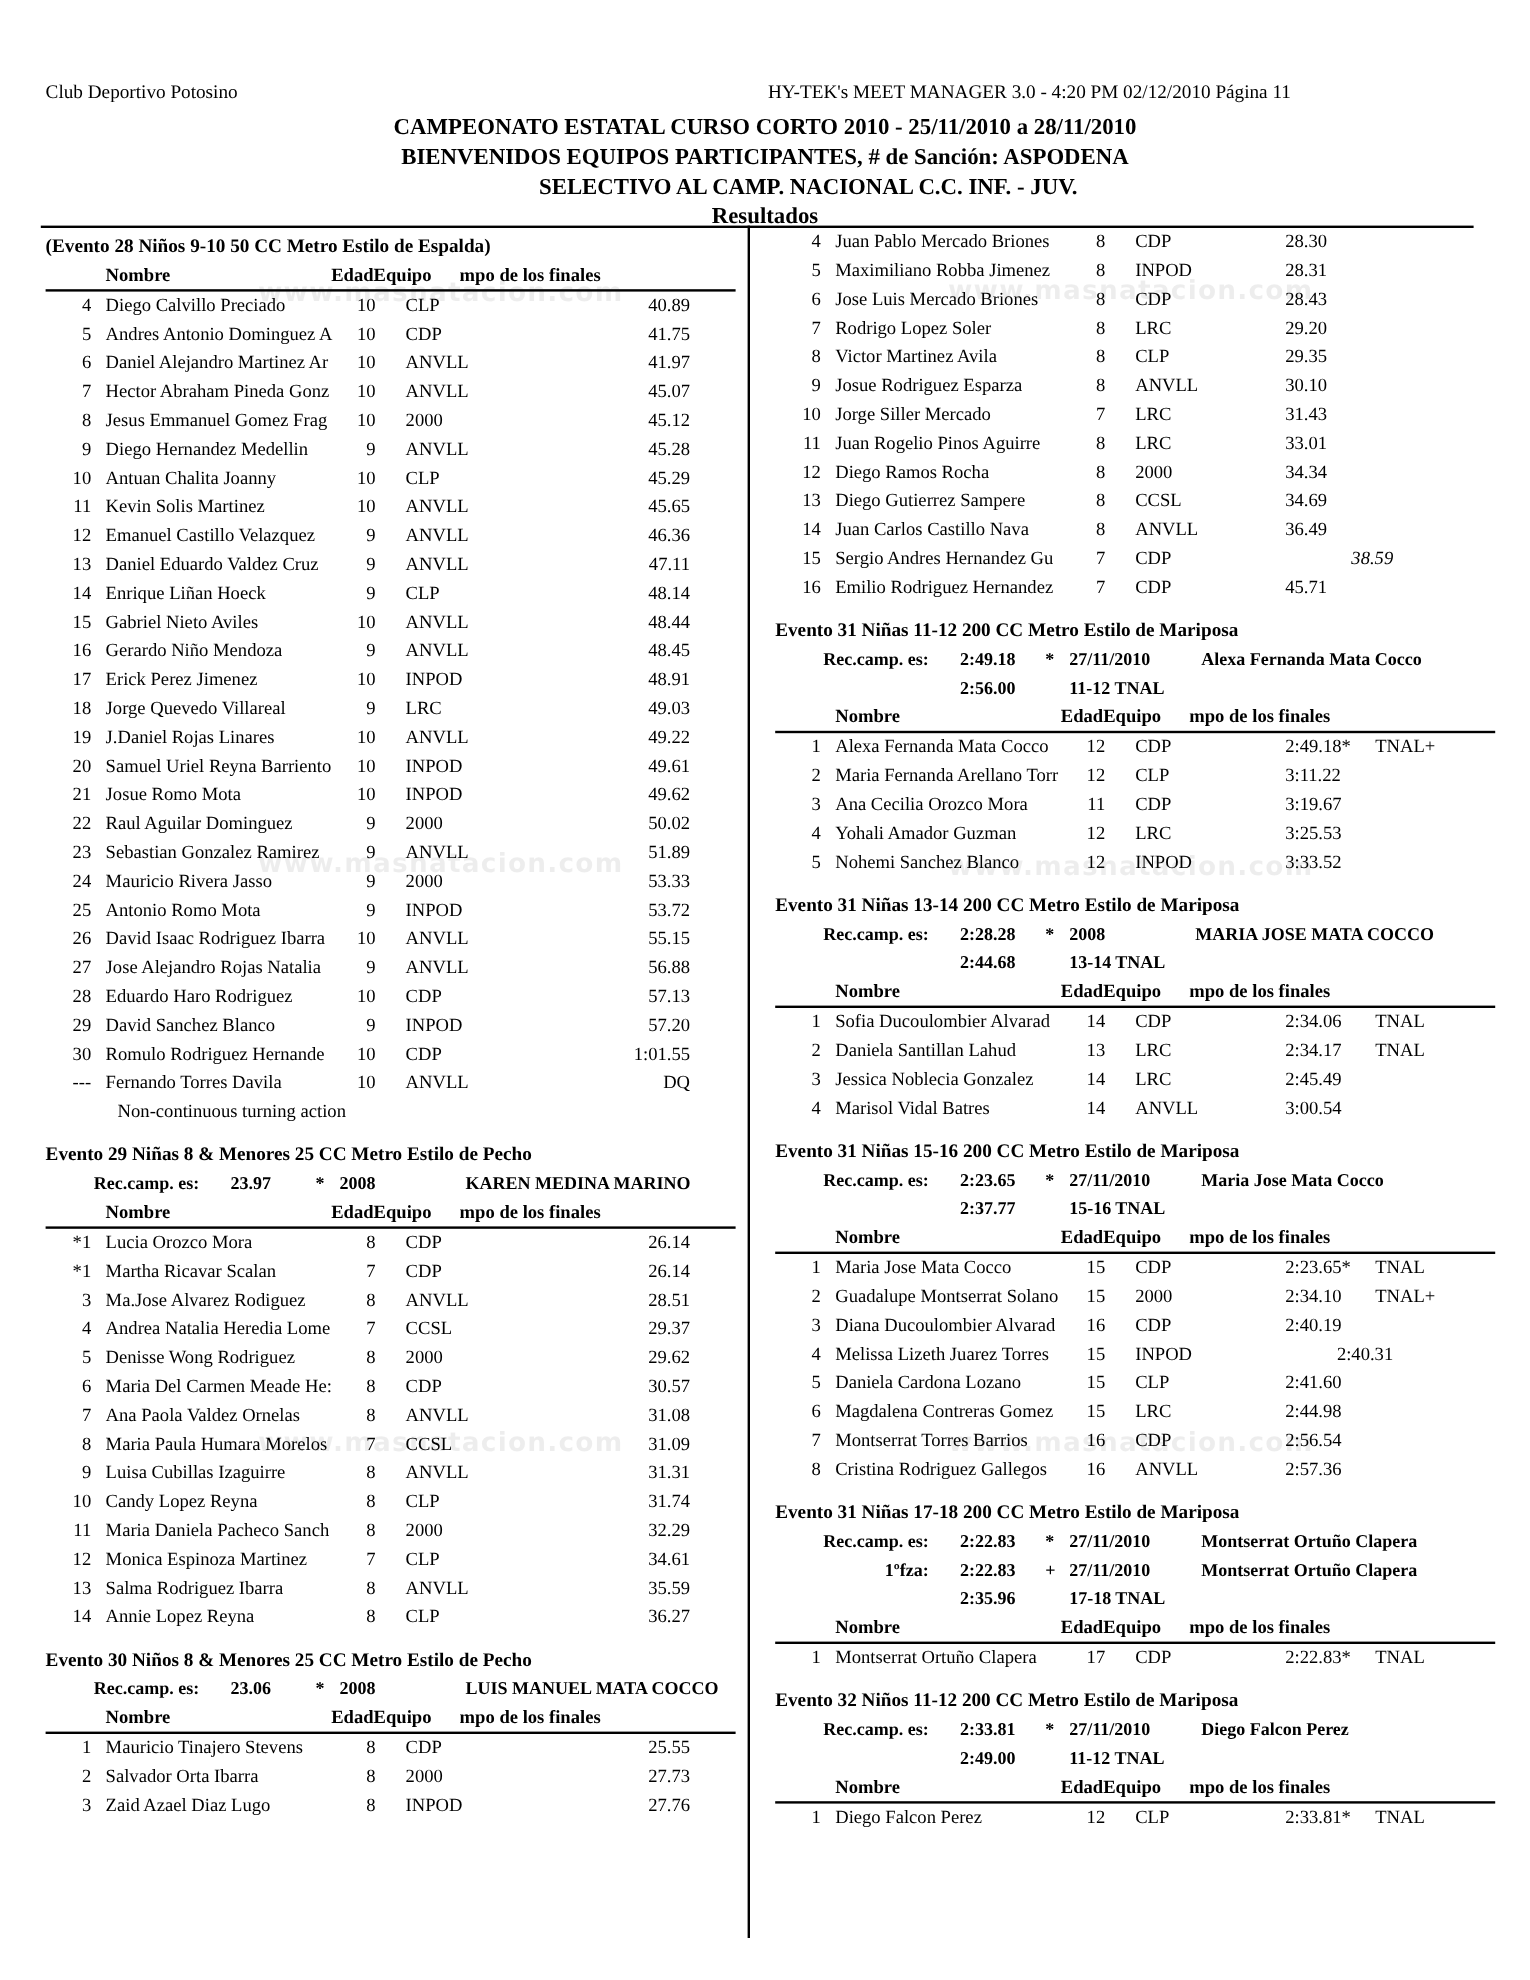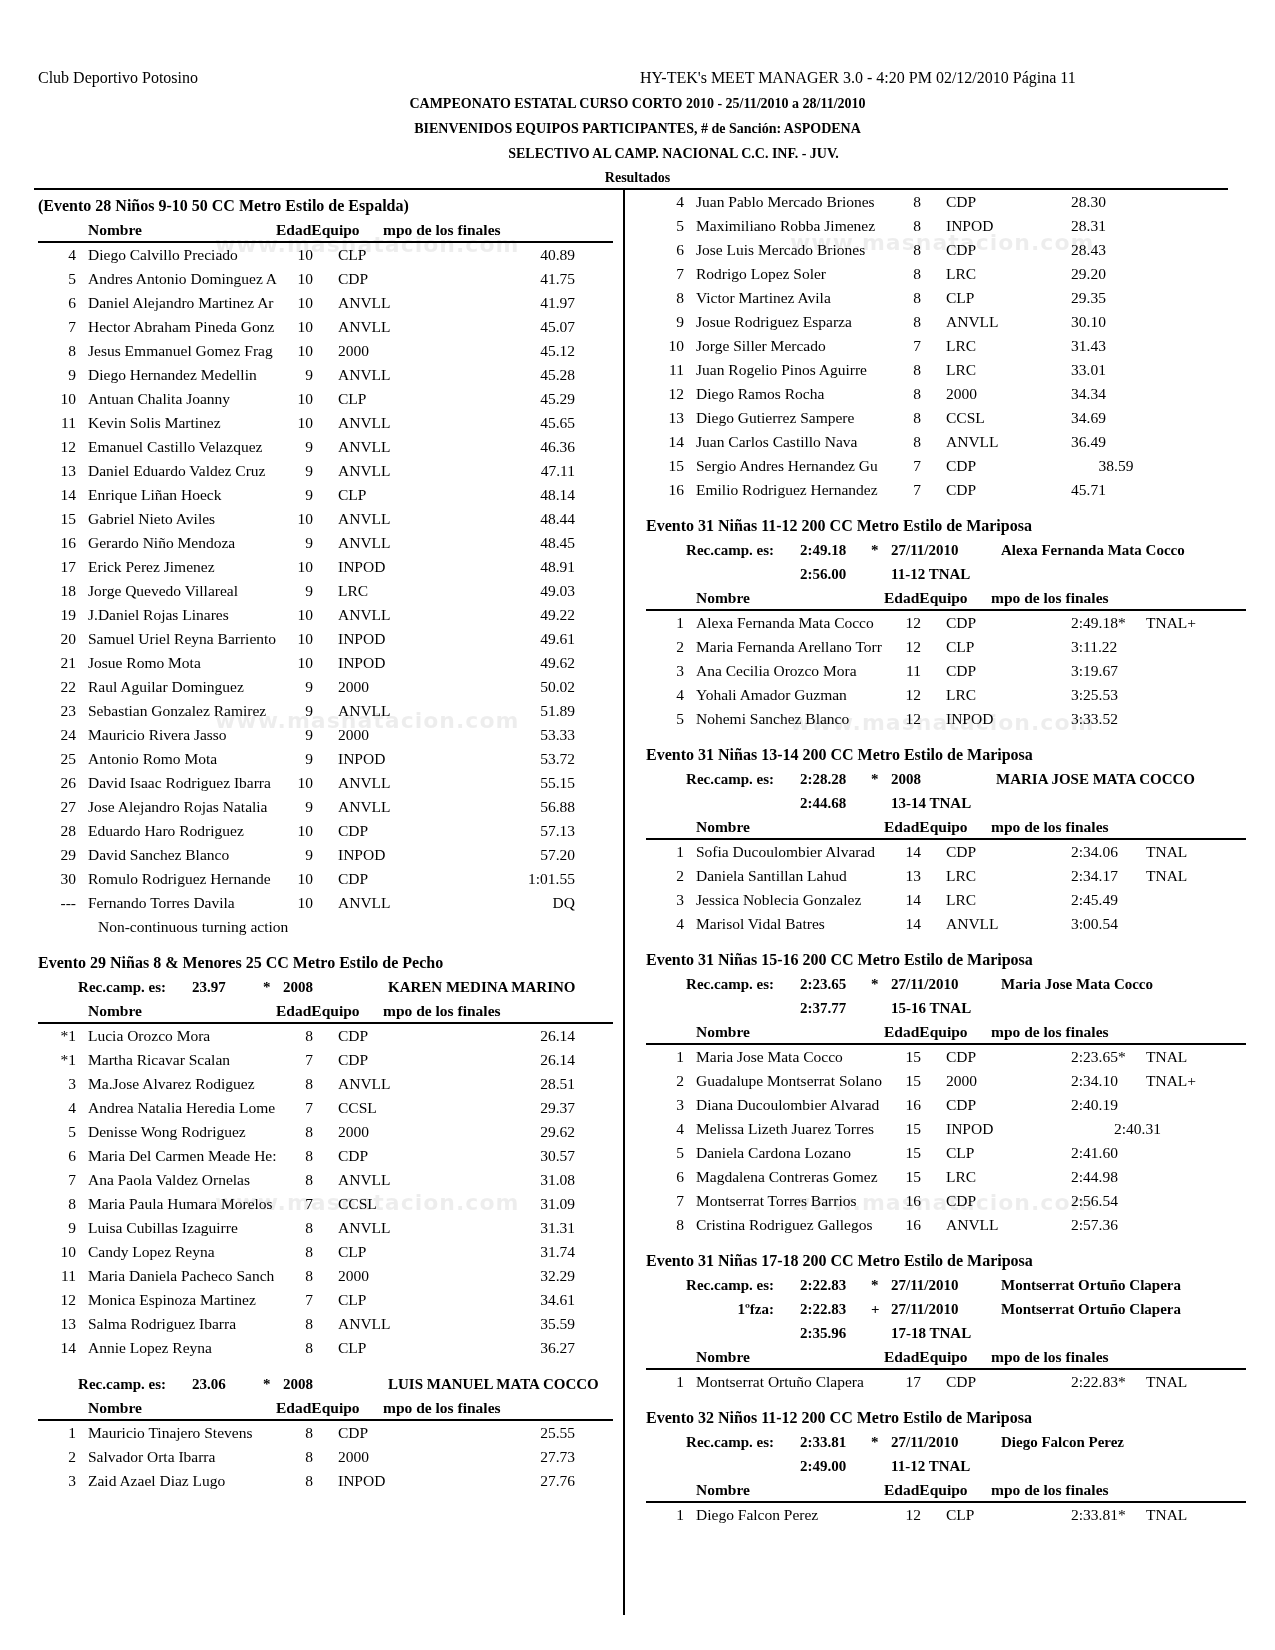--- a/index.html
+++ b/index.html
@@ -1,20 +1,20 @@
 <!DOCTYPE html>
 <html><head>
 <meta charset="utf-8">
 <style>
   html, body { margin: 0; padding: 0; background: #ffffff; }
   body { width: 1275px; height: 1650px; position: relative; overflow: hidden;
          font-family: "Liberation Serif", "DejaVu Serif", serif; color: #000; }
   .hdr-left { position: absolute; left: 38px; top: 69px; font-size: 16px; }
   .hdr-right { position: absolute; left: 640px; top: 69px; font-size: 16px; white-space: nowrap; }
-  .title { position: absolute; left: 0; width: 1275px; text-align: center; font-weight: bold; font-size: 14px; }
+  .title { position: absolute; left: 0; width: 1275px; text-align: center; font-weight: bold; font-size: 19px; }
   .t1 { top: 96px; } .t2 { top: 121px; } .t3 { top: 146px; padding-left: 36px; } .t4 { top: 170px; }
   .topline { position: absolute; left: 34px; width: 1194px; top: 188px; height: 0; border-top: 2px solid #000; }
   .divider { position: absolute; left: 623px; top: 188px; height: 1427px; border-left: 2px solid #000; }
   .col { position: absolute; font-size: 15.5px; }
   .col-left { left: 38px; top: 194px; width: 575px; }
   .col-right { left: 646px; top: 190px; width: 600px; }
   .ev-title { font-weight: bold; font-size: 16px; height: 24px; line-height: 24px; white-space: nowrap; }
   .rec { font-weight: bold; height: 24px; line-height: 24px; position: relative; white-space: nowrap; font-size: 15px; }
   .rec span { position: absolute; top: 0; }
   .thead { height: 23px; line-height: 23px; position: relative; font-weight: bold; border-bottom: 2px solid #000; white-space: nowrap; }
@@ -366,20 +366,21 @@
       <div class="row">
         <span class="c-place">14</span>
         <span class="c-name">Annie Lopez Reyna</span>
         <span class="c-age">8</span>
         <span class="c-team">CLP</span>
         <span class="c-time">36.27</span>
       </div>
     </div>
     <div class="event">
       <div class="gap"></div>
+      <div class="ev-title">Evento 30  Niños 8 &amp; Menores 25 CC Metro Estilo de Pecho</div>
       <div class="rec">
         <span style="left: 0px; width: 128px; text-align: right;">Rec.camp. es:</span>
         <span style="left: 154px;">23.06</span>
         <span style="left: 225px;">*</span>
         <span style="left: 245px;">2008</span>
         <span style="left: 350px;">LUIS MANUEL MATA COCCO</span>
       </div>
       <div class="thead">
         <span style="left: 50px;">Nombre</span>
         <span style="left: 238px;">EdadEquipo</span>
@@ -485,21 +486,21 @@
         <span class="c-name">Juan Carlos Castillo Nava</span>
         <span class="c-age">8</span>
         <span class="c-team">ANVLL</span>
         <span class="c-time" style="left: 425px; width: 90px; text-align: left;">36.49</span>
       </div>
       <div class="row">
         <span class="c-place">15</span>
         <span class="c-name">Sergio Andres Hernandez Gu</span>
         <span class="c-age">7</span>
         <span class="c-team">CDP</span>
-        <span class="c-time" style="left: 425px; width: 90px; text-align: center;">38.59</span>
+        <span class="c-time" style="left: 425px; width: 90px; text-align: right; font-style: italic;">38.59</span>
       </div>
       <div class="row">
         <span class="c-place">16</span>
         <span class="c-name">Emilio Rodriguez  Hernandez</span>
         <span class="c-age">7</span>
         <span class="c-team">CDP</span>
         <span class="c-time" style="left: 425px; width: 90px; text-align: left;">45.71</span>
       </div>
     </div>
     <div class="event">

